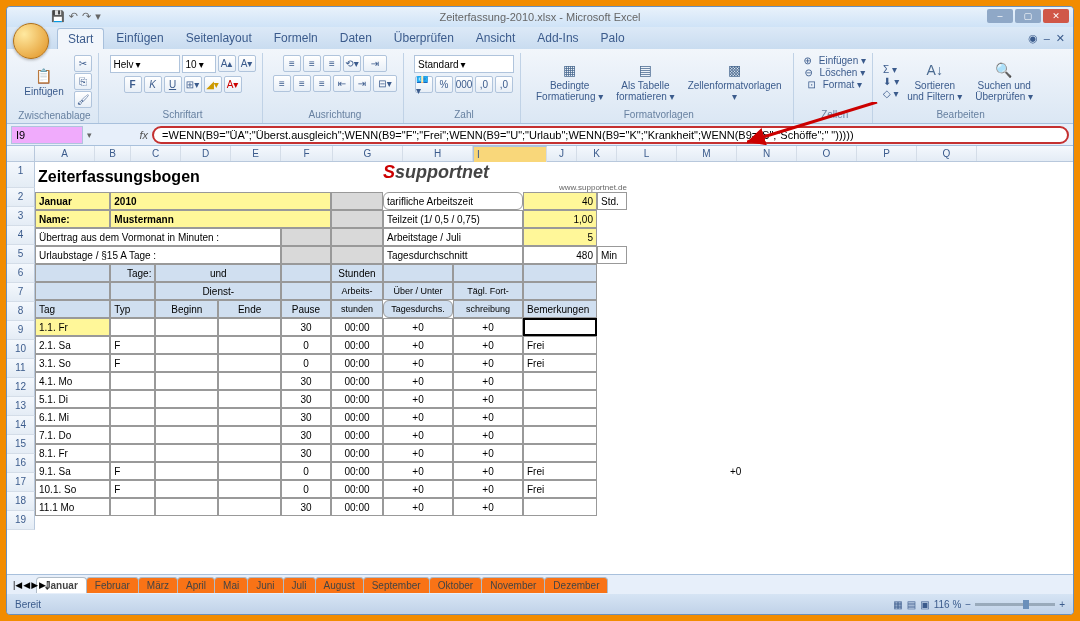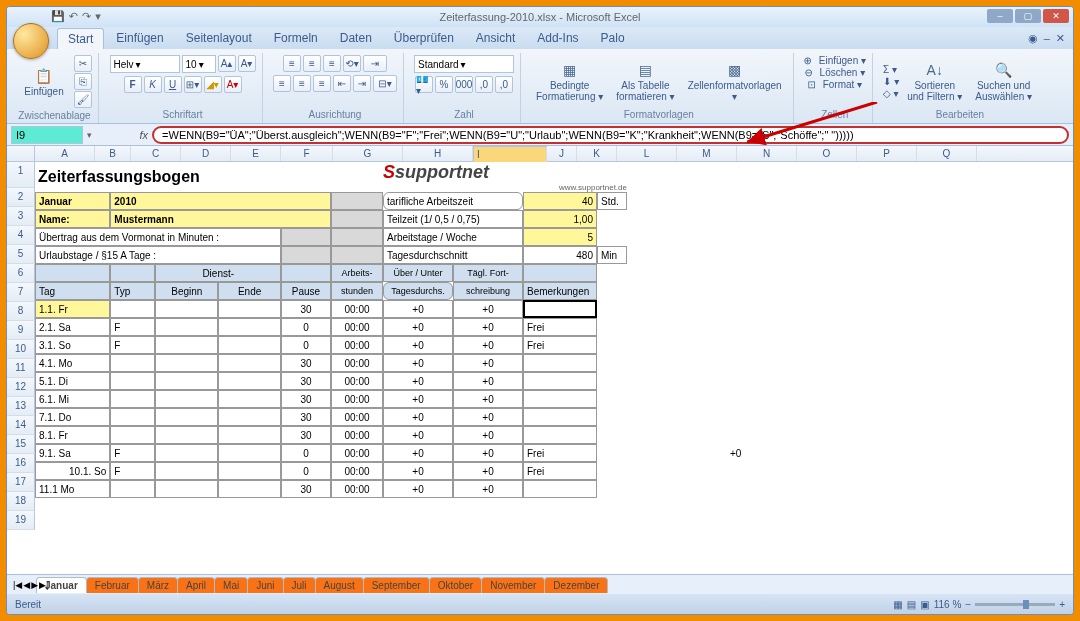--- a/index.html
+++ b/index.html
@@ -19,21 +19,21 @@
 .group:last-child { border-right: none; }
 .group .controls { display: flex; align-items: center; gap: 3px; flex-wrap: wrap; min-height: 52px; }
 .group .label { font-size: 10px; color: #6780a0; text-align: center; margin-top: 2px; }
 .rbtn { display: flex; flex-direction: column; align-items: center; padding: 2px 4px; border: 1px solid transparent; border-radius: 3px; min-width: 44px; }
 .rbtn.big { min-width: 54px; }
 .rbtn .ic { width: 24px; height: 18px; display: flex; align-items: center; justify-content: center; font-size: 14px; color: #4a6a90; }
 .rbtn .txt { font-size: 10px; color: #3b5b8c; text-align: center; line-height: 11px; margin-top: 1px; }
 .smallbtn { width: 18px; height: 17px; border: 1px solid #b0c4dc; background: linear-gradient(#fff,#e8eff7); border-radius: 2px; display: flex; align-items: center; justify-content: center; font-size: 10px; color: #3b5b8c; }
 .sel { height: 18px; border: 1px solid #b0c4dc; background: #fff; font-size: 10px; padding: 0 3px; display: flex; align-items: center; gap: 2px; }
 .formula-row { background: #e7effa; border-bottom: 1px solid #a8c0dc; display: flex; align-items: center; height: 22px; padding: 0 4px; gap: 4px; }
-.namebox { width: 72px; height: 18px; border: 1px solid #b0c4dc; background: #5eead4; font-size: 11px; padding: 0 4px; display: flex; align-items: center; }
+.namebox { width: 72px; height: 18px; border: 1px solid #b0c4dc; background: #f0abfc; font-size: 11px; padding: 0 4px; display: flex; align-items: center; }
 .fx { font-style: italic; font-size: 11px; color: #555; }
 .formula-bar { flex: 1; height: 18px; border: 2px solid #c43030; border-radius: 10px; background: #fff; padding: 0 8px; font-size: 11px; display: flex; align-items: center; overflow: hidden; white-space: nowrap; }
 .arrow { position: absolute; top: 95px; left: 740px; width: 200px; height: 60px; pointer-events:none; z-index:5; }
 .grid-wrap { flex: 1; background: #fff; display: flex; flex-direction: column; overflow: hidden; }
 .colheads { display: flex; height: 16px; background: linear-gradient(#f4f8fd,#e4ecf5); border-bottom: 1px solid #b8c8dc; font-size: 10px; color: #3b5b8c; }
 .rh { width: 28px; border-right: 1px solid #b8c8dc; }
 .ch { flex: 0 0 60px; border-right: 1px solid #d4dde8; text-align: center; line-height: 16px; }
 .ch.sel { background: #f9d77a; }
 .rowhead { width: 28px; background: linear-gradient(#f4f8fd,#e4ecf5); border-right: 1px solid #b8c8dc; border-bottom: 1px solid #d4dde8; text-align: center; font-size: 10px; color: #3b5b8c; line-height: 18px; }
 .cells { flex: 1; position: relative; }
@@ -207,21 +207,21 @@
             </div>
         </div>
         <div class="rbtn">
           <div class="ic">A↓</div>
           <div class="txt" style="white-space:pre;">Sortieren
 und Filtern ▾</div>
         </div>
         <div class="rbtn">
           <div class="ic">🔍</div>
           <div class="txt" style="white-space:pre;">Suchen und
-Auswählen ▾</div>
+Überprüfen ▾</div>
         </div>
       </div>
       <div class="label">Bearbeiten</div>
     </div>
   </div>
 
   <svg class="arrow">
     <defs>
         <marker id="ah" markerWidth="8" markerHeight="8" refX="6" refY="3" orient="auto">
           <path d="M0,0 L6,3 L0,6 Z" fill="#c00"></path>
@@ -310,31 +310,42 @@
                 <td colspan="4" class="yellow" style="width:186px;font-weight:bold;">Mustermann</td>
                 <td colspan="1" class="grey"></td>
                 <td colspan="2">Teilzeit (1/  0,5 / 0,75)</td>
                 <td colspan="1" class="yellow" style="width:74px;text-align:right;">1,00</td>
                 <td colspan="1" class="nb"></td>
               </tr>
               <tr>
                 <td colspan="4" style="width:246px;">Übertrag aus dem Vormonat in Minuten :</td>
                 <td colspan="1" class="grey" style="width:50px;"></td>
                 <td colspan="1" class="grey"></td>
-                <td colspan="2">Arbeitstage / Woche</td>
+                <td colspan="2">Arbeitstage / Juli</td>
                 <td colspan="1" class="yellow" style="width:74px;text-align:right;">5</td>
                 <td colspan="1" class="nb"></td>
               </tr>
               <tr>
                 <td colspan="4">Urlaubstage / §15 A Tage :</td>
                 <td colspan="1" class="grey"></td>
                 <td colspan="1" class="grey"></td>
                 <td colspan="2">Tagesdurchschnitt</td>
                 <td colspan="1" style="width:74px;text-align:right;">480</td>
                 <td colspan="1">Min</td>
+              </tr>
+              <tr>
+                <td colspan="1" class="hdr" style="width:60px;"></td>
+                <td colspan="1" class="hdr" style="width:36px;text-align:right;">Tage:</td>
+                <td colspan="2" class="hdr" style="width:100px;text-align:center;">und</td>
+                <td colspan="1" class="hdr" style="width:50px;"></td>
+                <td colspan="1" class="hdr" style="width:52px;text-align:center;">Stunden</td>
+                <td colspan="1" class="hdr" style="width:70px;"></td>
+                <td colspan="1" class="hdr" style="width:70px;"></td>
+                <td colspan="1" class="hdr" style="width:74px;"></td>
+                <td class="nb"></td>
               </tr>
               <tr>
                 <td colspan="1" class="hdr"></td>
                 <td colspan="1" class="hdr"></td>
                 <td colspan="2" class="hdr" style="width:100px;text-align:center;">Dienst-</td>
                 <td colspan="1" class="hdr"></td>
                 <td colspan="1" class="hdr" style="width:52px;text-align:center;font-size:9px;">Arbeits-</td>
                 <td colspan="1" class="hdr" style="width:70px;text-align:center;font-size:9px;">Über / Unter</td>
                 <td colspan="1" class="hdr" style="width:70px;text-align:center;font-size:9px;">Tägl. Fort-</td>
                 <td colspan="1" class="hdr"></td>
@@ -457,21 +468,21 @@
                 <td colspan="1" style="width:52px;text-align:center;">00:00</td>
                 <td colspan="1" style="width:70px;text-align:center;">+0</td>
                 <td colspan="1" style="width:70px;text-align:center;">+0</td>
                 <td colspan="1" style="width:74px;">Frei</td>
                 <td colspan="1" class="nb" style="width:30px;"></td>
                 <td class="nb" style="width:40px;"></td>
                 <td class="nb" style="width:60px;"></td>
                 <td class="nb" style="text-align:center;">+0</td>
               </tr>
               <tr>
-                <td colspan="1" style="width:60px;text-align:right;">10.1. So</td>
+                <td colspan="1" style="width:60px;">10.1. So</td>
                 <td colspan="1" style="width:36px;">F</td>
                 <td colspan="1" style="width:50px;"></td>
                 <td colspan="1" style="width:50px;"></td>
                 <td colspan="1" style="width:50px;text-align:center;">0</td>
                 <td colspan="1" style="width:52px;text-align:center;">00:00</td>
                 <td colspan="1" style="width:70px;text-align:center;">+0</td>
                 <td colspan="1" style="width:70px;text-align:center;">+0</td>
                 <td colspan="1" style="width:74px;">Frei</td>
                 <td colspan="1" class="nb" style="width:30px;"></td>
               </tr>

